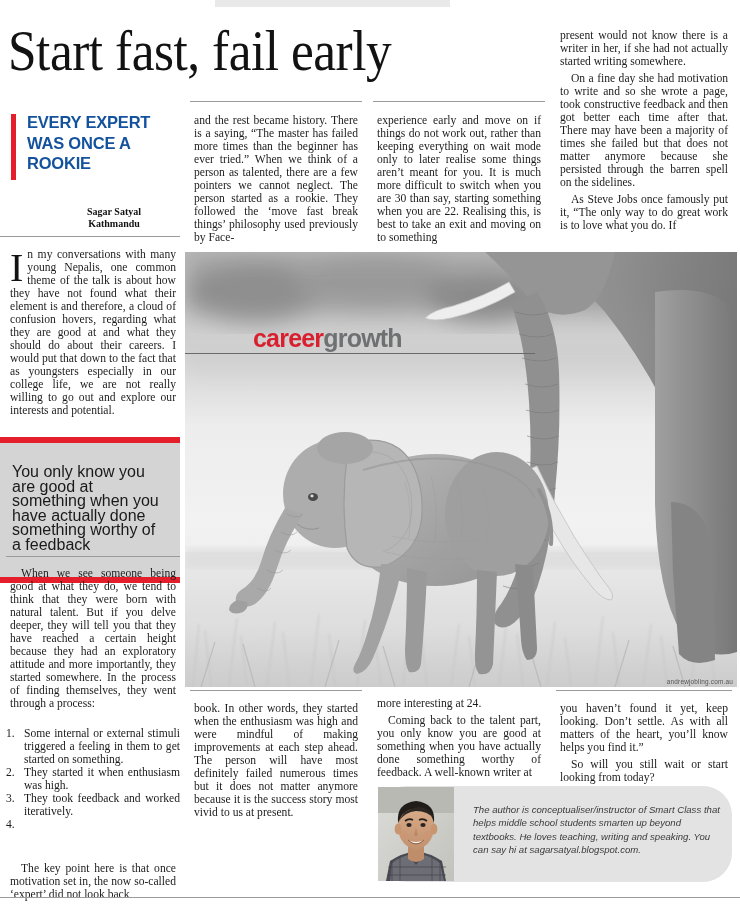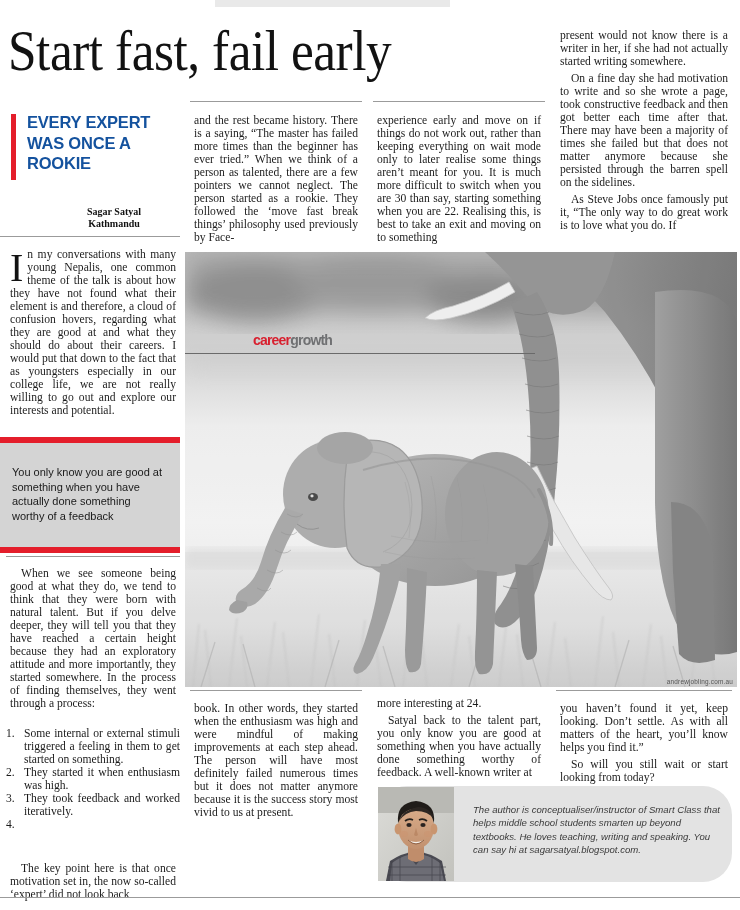--- a/index.html
+++ b/index.html
@@ -138,21 +138,21 @@
   }
   .pq-bar {
     height: 6px;
     background: #e41e2b;
     width: 100%;
   }
   .pq-body {
     background: #d4d4d4;
     padding: 22px 16px 24px 12px;
     font-family: "Liberation Sans", sans-serif;
-    font-size: 11px;
+    font-size: 16px;
     line-height: 14.6px;
     color: #1a1a1a;
   }
 
   #col1-b {
     left: 6px;
     top: 563px;
     width: 174px;
   }
 
@@ -227,24 +227,24 @@
     font-family: "Liberation Sans", sans-serif;
     font-size: 6.4px;
     color: #555;
     letter-spacing: 0.2px;
   }
 
   
   .brand {
     position: absolute;
     left: 253px;
-    top: 332px;
+    top: 324px;
     font-family: "Liberation Sans", sans-serif;
     font-weight: bold;
-    font-size: 14px;
+    font-size: 25px;
     letter-spacing: -0.8px;
     z-index: 4;
   }
   .brand .b1 { color: #d8202f; }
   .brand .b2 { color: #6f7072; }
   .brand-rule {
     position: absolute;
     left: 185px;
     top: 353px;
     width: 350px;
@@ -342,21 +342,21 @@
     <p class="noindent">book. In other words, they started when the enthusiasm was high and were mindful of making improvements at each step ahead. The person will have most definitely failed numerous times but it does not matter anymore because it is the success story most vivid to us at present.</p>
   </div>
 
   <div class="rule-thin" id="rule-c3-top"></div>
   <div class="col" id="col3-a">
     <p class="noindent">experience early and move on if things do not work out, rather than keeping everything on wait mode only to later realise some things aren’t meant for you. It is much more difficult to switch when you are 30 than say, starting something when you are 22. Realising this, is best to take an exit and moving on to something</p>
   </div>
   <div class="rule-thin" id="rule-c3-mid"></div>
   <div class="col" id="col3-b">
     <p class="noindent">more interesting at 24.</p>
-    <p>Satyal back to the talent part, you only know you are good at something when you have actually done something worthy of feedback. A well-known writer at</p>
+    <p>Coming back to the talent part, you only know you are good at something when you have actually done something worthy of feedback. A well-known writer at</p>
   </div>
 
   <div class="col" id="col4-a">
     <p class="noindent">present would not know there is a writer in her, if she had not actually started writing somewhere.</p>
     <p>On a fine day she had motivation to write and so she wrote a page, took constructive feedback and then got better each time after that. There may have been a majority of times she failed but that does not matter anymore because she persisted through the barren spell on the sidelines.</p>
     <p>As Steve Jobs once famously put it, “The only way to do great work is to love what you do. If</p>
   </div>
   <div class="rule-thin" id="rule-c4-mid"></div>
   <div class="col" id="col4-b">
     <p class="noindent">you haven’t found it yet, keep looking. Don’t settle. As with all matters of the heart, you’ll know helps you find it.”</p>

